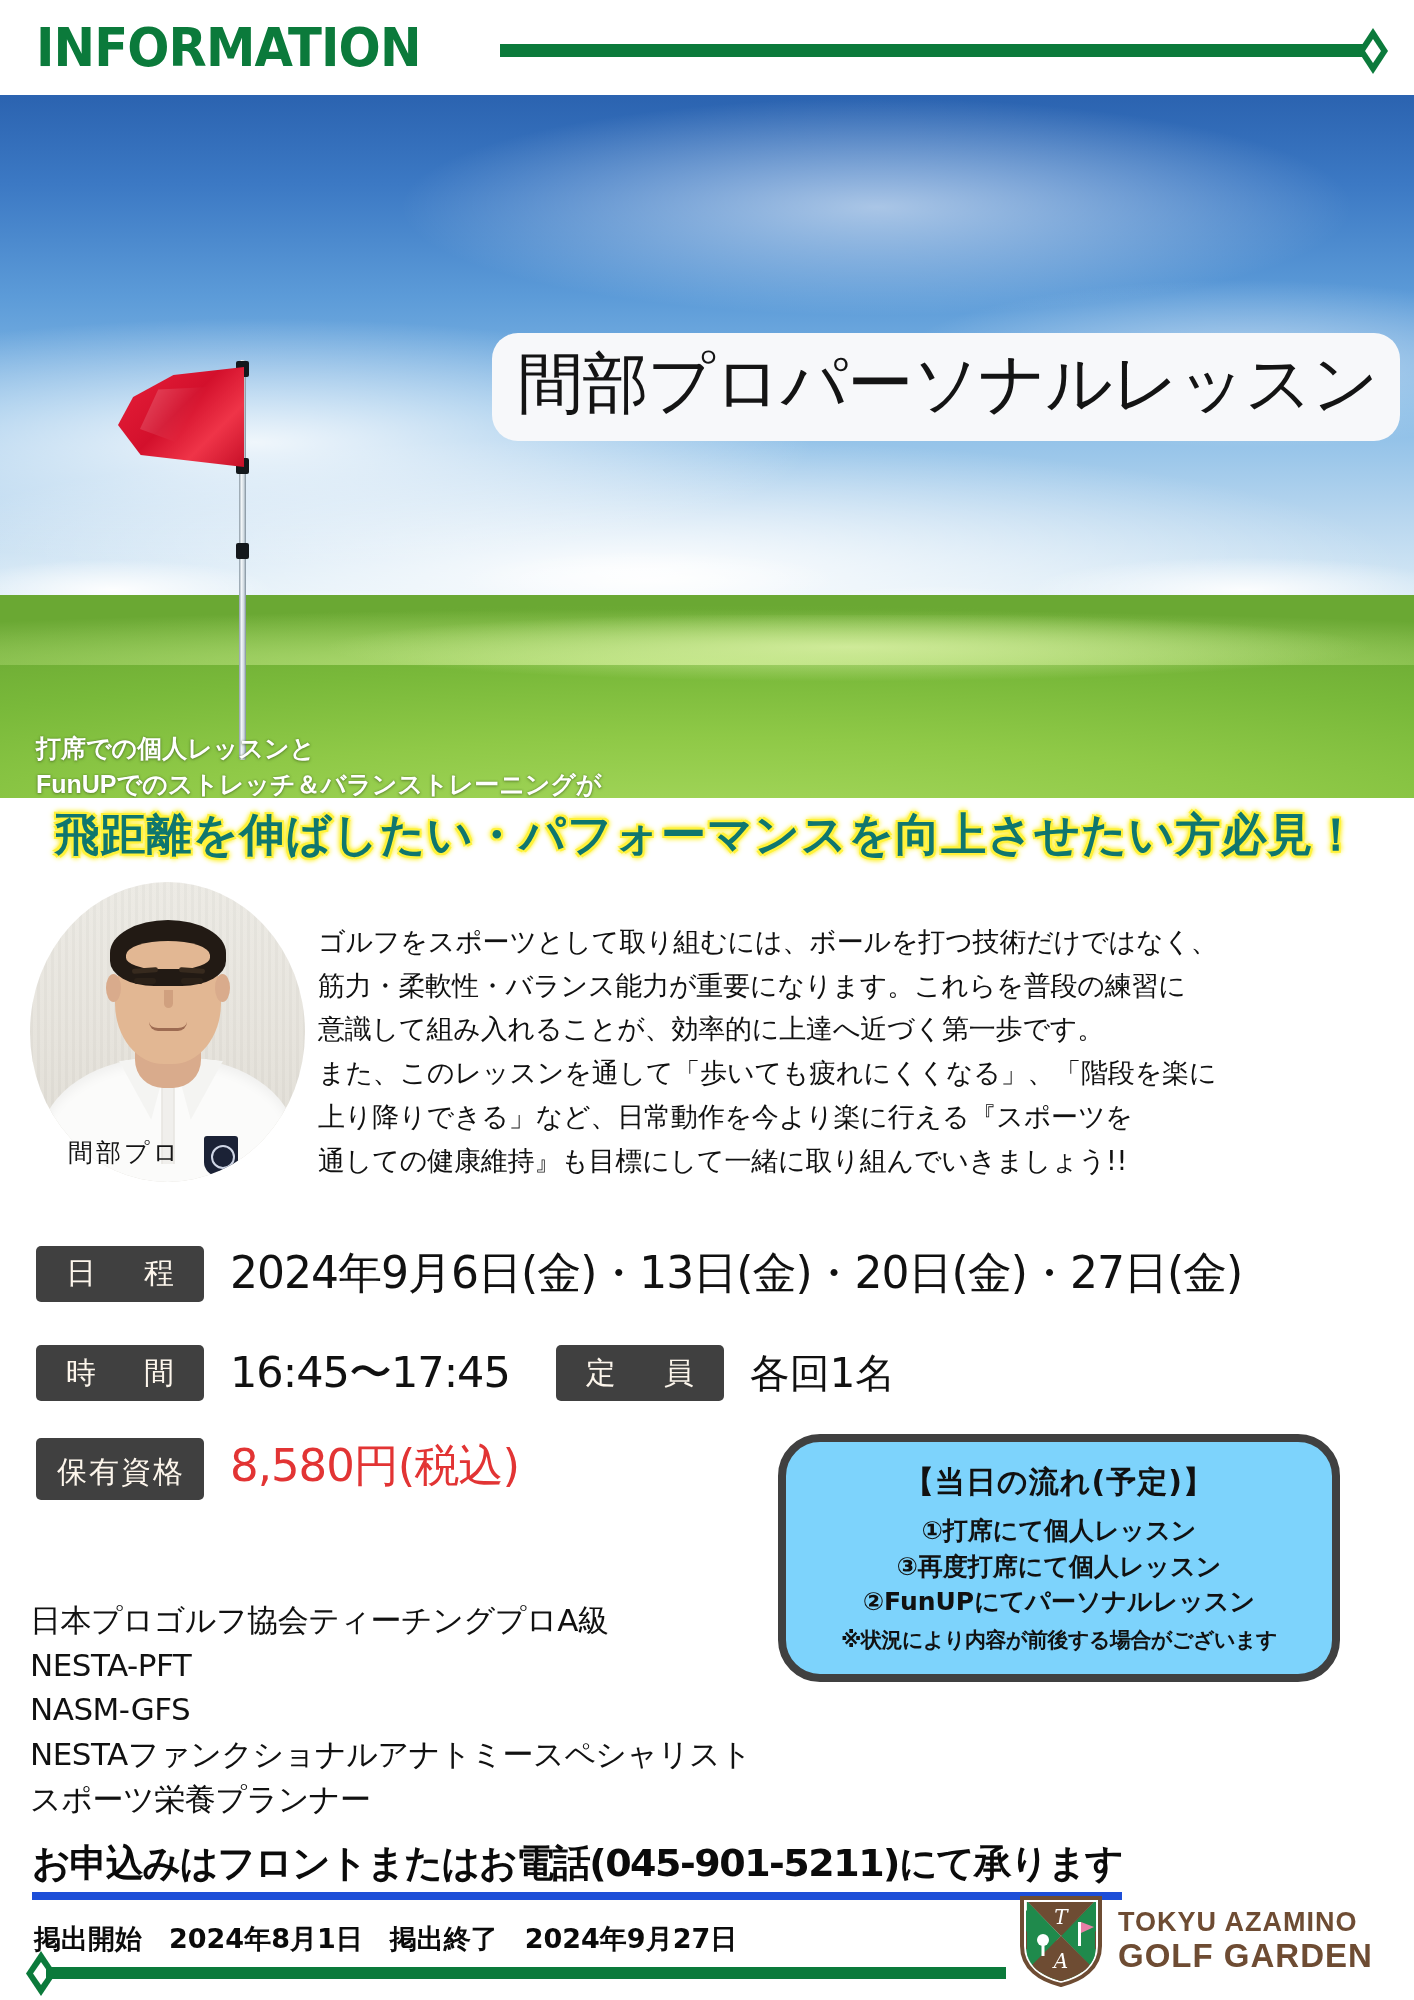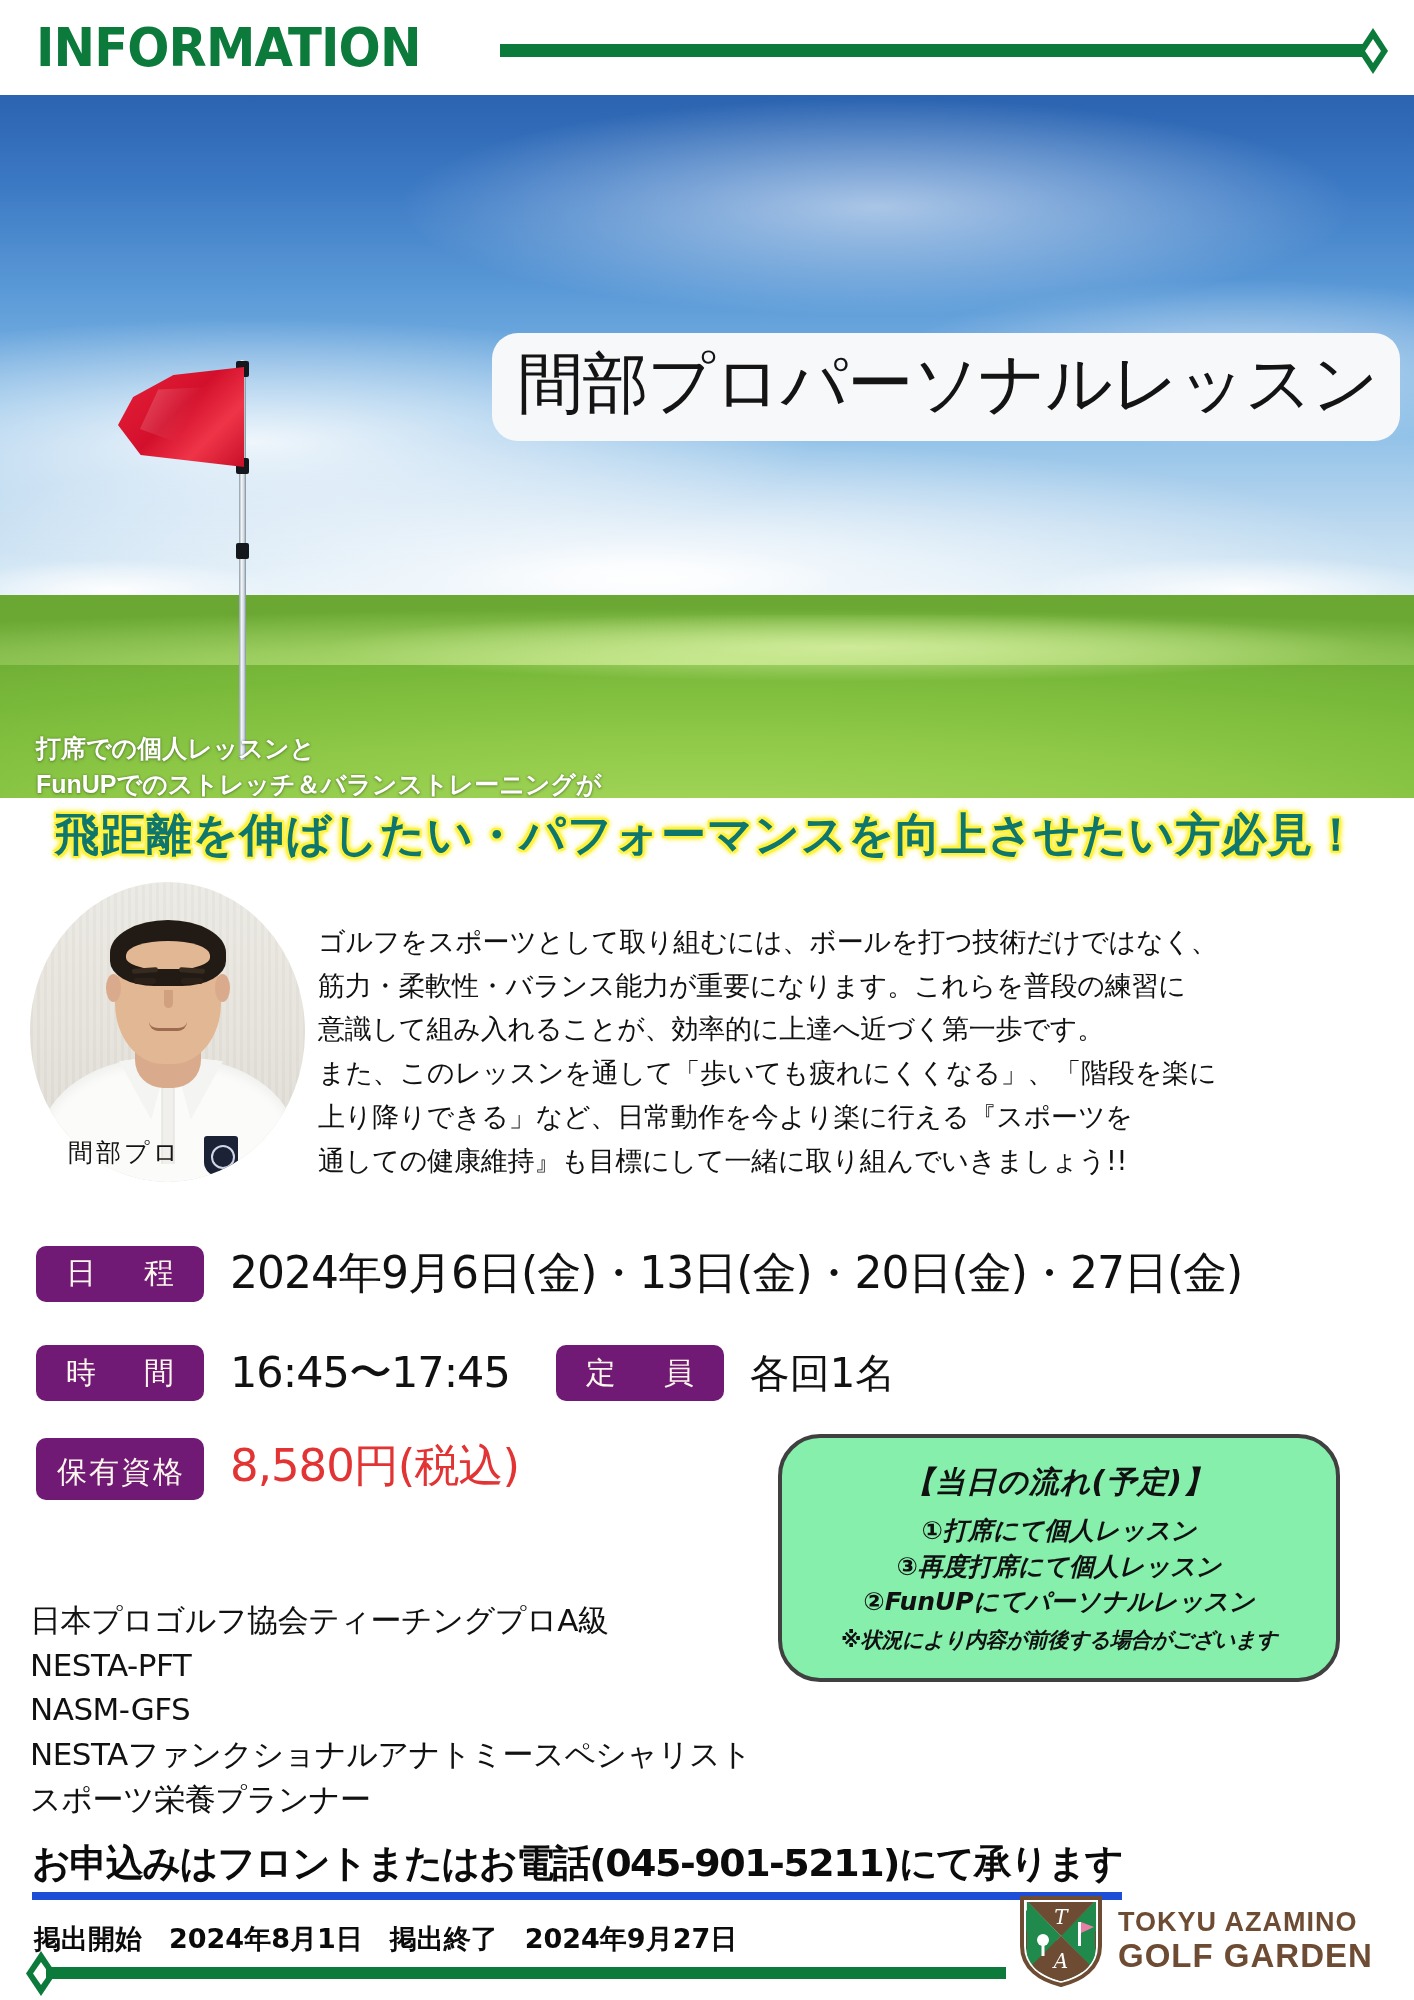--- a/index.html
+++ b/index.html
@@ -188,21 +188,21 @@
   .bio {
     position:absolute; left:318px; top:920px; width:1090px;
     font-size:27px; color:#111; line-height:1.62; letter-spacing:-0.2px;
     white-space:pre-line;
     font-family:"DejaVu Sans", sans-serif;
   }
 
   
   .tag {
     display:inline-flex; align-items:center; justify-content:center;
-    background:#701a75; color:#fdf6ec; border-radius:10px;
+    background:#404040; color:#fdf6ec; border-radius:5px;
     font-size:30px; font-weight:400; letter-spacing:9px;
     text-indent:9px;
     font-family:"DejaVu Sans", sans-serif;
   }
   .tag-wide { width:168px; height:56px; }
   .tag-q    { width:168px; height:56px; letter-spacing:2px; text-indent:2px;}
 
   .row { position:absolute; display:flex; align-items:center; }
   .row-date { left:36px; top:1244px; }
   .row-date .val { margin-left:26px; font-size:44px; color:#111; letter-spacing:-1px; white-space:nowrap;
@@ -221,24 +221,23 @@
   .quals {
     position:absolute; left:30px; top:1598px; width:780px;
     font-size:31px; color:#111; line-height:1.44; letter-spacing:-0.5px;
     white-space:pre-line;
     font-family:"DejaVu Sans", sans-serif;
   }
 
   
   .flowbox {
     position:absolute; left:778px; top:1434px; width:562px; height:248px;
-    background:#86efac; border:4px solid #404040; border-radius:42px;
+    background:#7dd3fc; border:8px solid #404040; border-radius:42px;
     display:flex; flex-direction:column; align-items:center; justify-content:center;
     font-family:"DejaVu Sans", sans-serif;
-    font-style:italic;
   }
   .flow-title { font-size:30px; font-weight:bold; color:#111; letter-spacing:1px; margin-bottom:10px; }
   .flow-item  { font-size:25px; font-weight:bold; color:#111; line-height:1.42; letter-spacing:0px; }
   .flow-note  { font-size:21px; font-weight:bold; color:#111; margin-top:6px; letter-spacing:-0.5px; }
 
   
   .cta {
     position:absolute; left:32px; top:1838px;
     font-size:38px; font-weight:bold; color:#0b0b0b;
     border-bottom:8px solid #1d4ed8; padding-bottom:3px;

